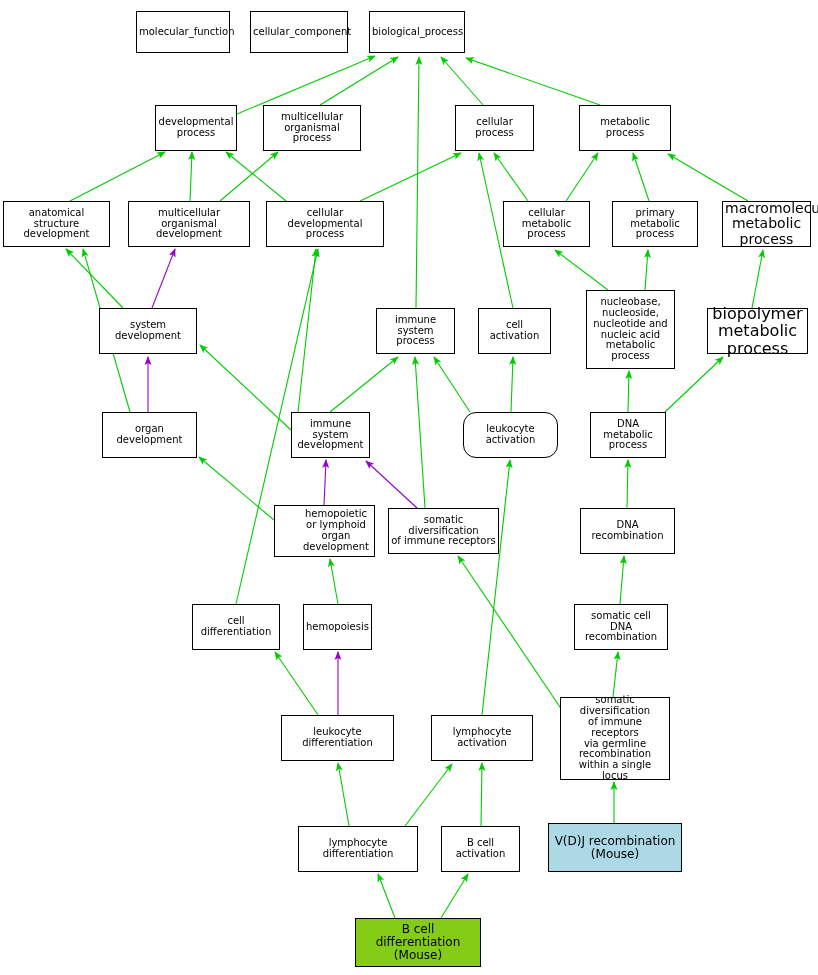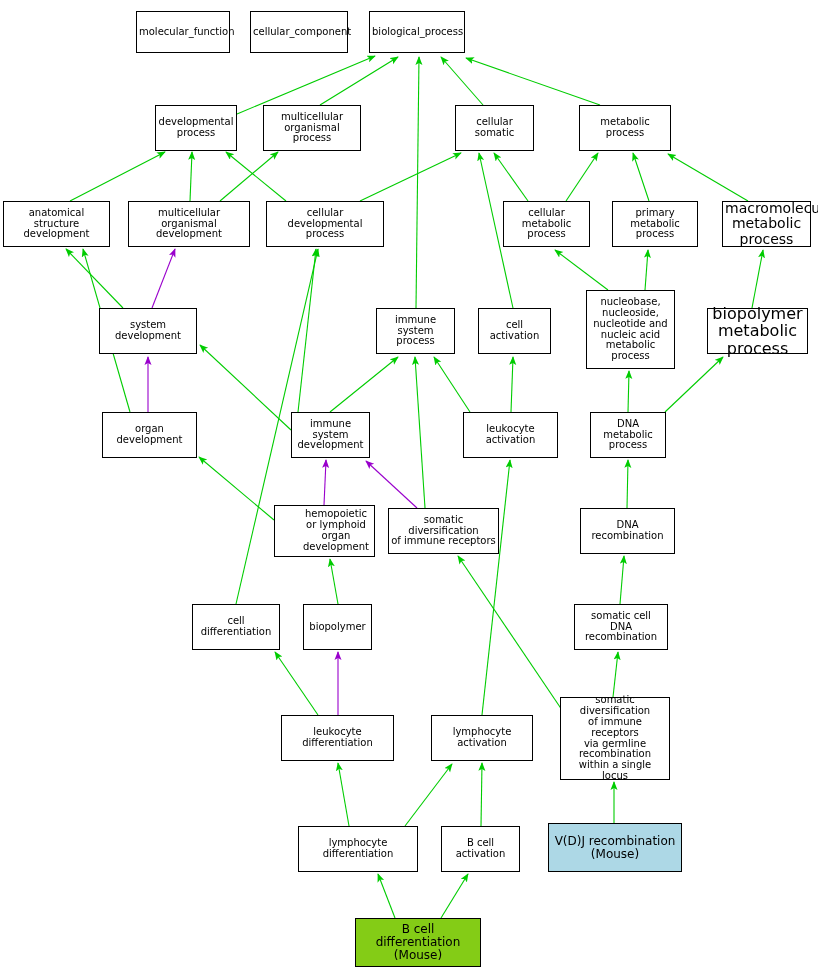--- a/index.html
+++ b/index.html
@@ -125,21 +125,21 @@
   </svg>
 
   <div id="node-layer">
       <div class="go-node" style="left: 136px; top: 11px; width: 94px; height: 42px; font-size: 10px;"><span class="lbl">molecular_function</span></div>
       <div class="go-node" style="left: 250px; top: 11px; width: 98px; height: 42px; font-size: 10px;"><span class="lbl">cellular_component</span></div>
       <div class="go-node" style="left: 369px; top: 11px; width: 96px; height: 42px; font-size: 10px;"><span class="lbl">biological_process</span></div>
       <div class="go-node" style="left: 155px; top: 105px; width: 82px; height: 46px; font-size: 10px;"><span class="lbl">developmental
 process</span></div>
       <div class="go-node" style="left: 263px; top: 105px; width: 98px; height: 46px; font-size: 10px;"><span class="lbl">multicellular
 organismal process</span></div>
-      <div class="go-node" style="left: 455px; top: 105px; width: 79px; height: 46px; font-size: 10px;"><span class="lbl">cellular somatic</span></div>
+      <div class="go-node" style="left: 455px; top: 105px; width: 79px; height: 46px; font-size: 10px;"><span class="lbl">cellular process</span></div>
       <div class="go-node" style="left: 579px; top: 105px; width: 92px; height: 46px; font-size: 10px;"><span class="lbl">metabolic process</span></div>
       <div class="go-node" style="left: 3px; top: 201px; width: 107px; height: 46px; font-size: 10px;"><span class="lbl">anatomical structure
 development</span></div>
       <div class="go-node" style="left: 128px; top: 201px; width: 122px; height: 46px; font-size: 10px;"><span class="lbl">multicellular
 organismal development</span></div>
       <div class="go-node" style="left: 266px; top: 201px; width: 118px; height: 46px; font-size: 10px;"><span class="lbl">cellular developmental
 process</span></div>
       <div class="go-node" style="left: 503px; top: 201px; width: 87px; height: 46px; font-size: 10px;"><span class="lbl">cellular metabolic
 process</span></div>
       <div class="go-node" style="left: 612px; top: 201px; width: 86px; height: 46px; font-size: 10px;"><span class="lbl">primary metabolic
@@ -153,31 +153,31 @@
       <div class="go-node" style="left: 586px; top: 290px; width: 89px; height: 79px; font-size: 10px;"><span class="lbl">nucleobase,
 nucleoside,
 nucleotide and
 nucleic acid
 metabolic process</span></div>
       <div class="go-node" style="left: 707px; top: 308px; width: 101px; height: 46px; font-size: 16px;"><span class="lbl">biopolymer metabolic
 process</span></div>
       <div class="go-node" style="left: 102px; top: 412px; width: 95px; height: 46px; font-size: 10px;"><span class="lbl">organ development</span></div>
       <div class="go-node" style="left: 291px; top: 412px; width: 79px; height: 46px; font-size: 10px;"><span class="lbl">immune system
 development</span></div>
-      <div class="go-node" style="left: 463px; top: 412px; width: 95px; height: 46px; font-size: 10px;"><span class="lbl">leukocyte activation</span></div>
+      <div class="go-node" style="left: 463px; top: 412px; width: 95px; height: 46px; font-size: 10px; border-radius: 13px;"><span class="lbl">leukocyte activation</span></div>
       <div class="go-node" style="left: 590px; top: 412px; width: 76px; height: 46px; font-size: 10px;"><span class="lbl">DNA metabolic
 process</span></div>
       <div class="go-node" style="left: 274px; top: 505px; width: 101px; height: 52px; font-size: 10px; padding-left: 23px;"><span class="lbl">hemopoietic
 or lymphoid
 organ development</span></div>
       <div class="go-node" style="left: 388px; top: 508px; width: 111px; height: 46px; font-size: 10px;"><span class="lbl">somatic diversification
 of immune receptors</span></div>
       <div class="go-node" style="left: 580px; top: 508px; width: 95px; height: 46px; font-size: 10px;"><span class="lbl">DNA recombination</span></div>
       <div class="go-node" style="left: 192px; top: 604px; width: 88px; height: 46px; font-size: 10px;"><span class="lbl">cell differentiation</span></div>
-      <div class="go-node" style="left: 303px; top: 604px; width: 69px; height: 46px; font-size: 10px;"><span class="lbl">biopolymer</span></div>
+      <div class="go-node" style="left: 303px; top: 604px; width: 69px; height: 46px; font-size: 10px;"><span class="lbl">hemopoiesis</span></div>
       <div class="go-node" style="left: 574px; top: 604px; width: 94px; height: 46px; font-size: 10px;"><span class="lbl">somatic cell
 DNA recombination</span></div>
       <div class="go-node" style="left: 281px; top: 715px; width: 113px; height: 46px; font-size: 10px;"><span class="lbl">leukocyte differentiation</span></div>
       <div class="go-node" style="left: 431px; top: 715px; width: 102px; height: 46px; font-size: 10px;"><span class="lbl">lymphocyte activation</span></div>
       <div class="go-node" style="left: 560px; top: 697px; width: 110px; height: 83px; font-size: 10px;"><span class="lbl">somatic diversification
 of immune receptors
 via germline
 recombination
 within a single
 locus</span></div>

